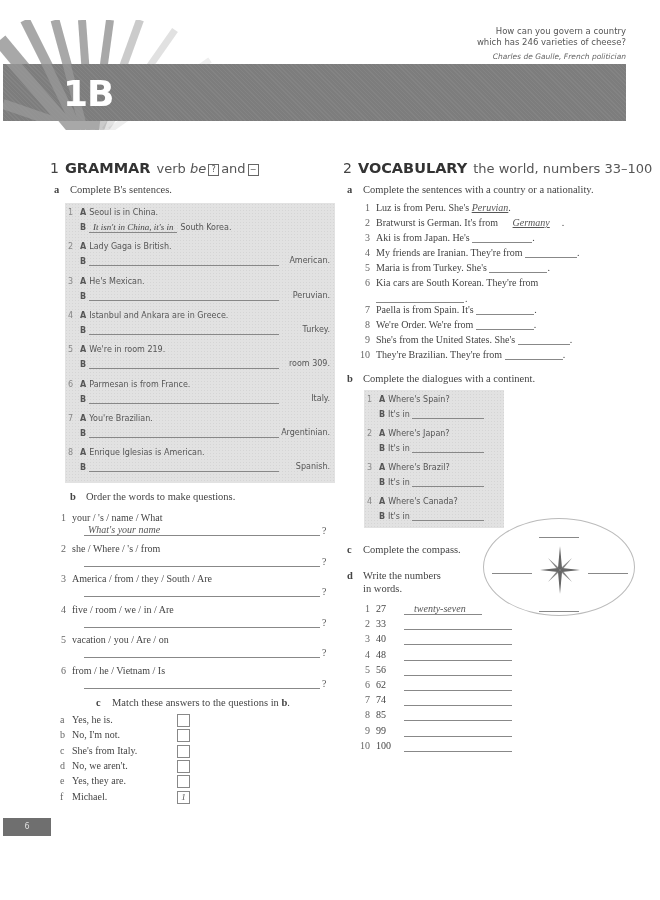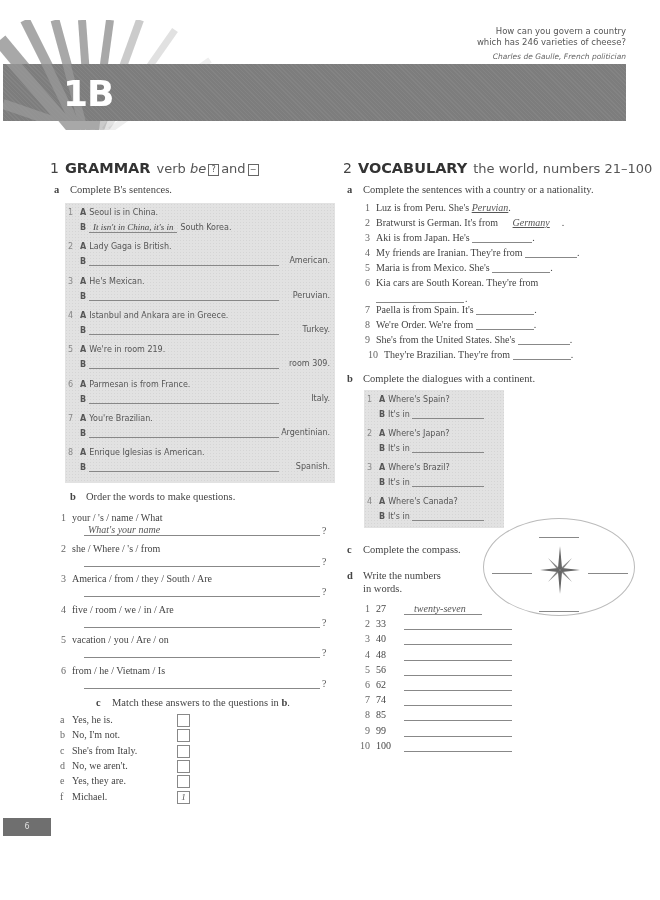--- a/index.html
+++ b/index.html
@@ -147,39 +147,39 @@
     <div class="chk" style="left:177px; top:744.6px;"></div>
     <div class="line-item" style="left:60px; top:759.9px;"><span style="display: inline-block; width: 12px; color: rgb(102, 102, 102);">d</span><span>No, we aren't.</span></div>
     <div class="chk" style="left:177px; top:759.9px;"></div>
     <div class="line-item" style="left:60px; top:775.2px;"><span style="display: inline-block; width: 12px; color: rgb(102, 102, 102);">e</span><span>Yes, they are.</span></div>
     <div class="chk" style="left:177px; top:775.2px;"></div>
     <div class="line-item" style="left:60px; top:790.5px;"><span style="display: inline-block; width: 12px; color: rgb(102, 102, 102);">f</span><span>Michael.</span></div>
     <div class="chk" style="left:177px; top:790.5px;">1</div>
   </div>
 
 <div class="sec-head" style="left:343px; top:160px;">
-  <span class="num">2</span><span class="bold">VOCABULARY</span><span class="sub">the world, numbers 21–100</span>
+  <span class="num">2</span><span class="bold">VOCABULARY</span><span class="sub">the world, numbers 33–100</span>
 </div>
 
 <div class="instr" style="left:347px; top:184px;">
   <span class="lt">a</span><span>Complete the sentences with a country or a nationality.</span>
 </div>
 <div id="vocab-a-list">
     <div class="line-item" style="left:356px; top:202px;"><span class="n">1</span><span>Luz is from Peru. She's</span><span> </span><span style="font-style: italic; text-decoration: underline; color: rgb(85, 85, 85);">Peruvian</span><span>.</span></div>
     <div class="line-item" style="left:356px; top:217px;"><span class="n">2</span><span>Bratwurst is German. It's from</span><span> </span><span style="font-style: italic; text-decoration: underline; color: rgb(85, 85, 85); padding: 0px 12px;">Germany</span><span>.</span></div>
     <div class="line-item" style="left:356px; top:232px;"><span class="n">3</span><span>Aki is from Japan. He's</span><span> </span><span class="blank" style="display: inline-block; border-bottom: 1px solid rgb(136, 136, 136); width: 60px; height: 10px; vertical-align: -2px;"></span><span>.</span></div>
     <div class="line-item" style="left:356px; top:247px;"><span class="n">4</span><span>My friends are Iranian. They're from</span><span> </span><span class="blank" style="display: inline-block; border-bottom: 1px solid rgb(136, 136, 136); width: 52px; height: 10px; vertical-align: -2px;"></span><span>.</span></div>
-    <div class="line-item" style="left:356px; top:262px;"><span class="n">5</span><span>Maria is from Mexico. She's</span><span> </span><span class="blank" style="display: inline-block; border-bottom: 1px solid rgb(136, 136, 136); width: 58px; height: 10px; vertical-align: -2px;"></span><span>.</span></div>
+    <div class="line-item" style="left:356px; top:262px;"><span class="n">5</span><span>Maria is from Turkey. She's</span><span> </span><span class="blank" style="display: inline-block; border-bottom: 1px solid rgb(136, 136, 136); width: 58px; height: 10px; vertical-align: -2px;"></span><span>.</span></div>
     <div class="line-item" style="left:356px; top:277px;"><span class="n">6</span><span>Kia cars are South Korean. They're from</span><span> </span></div>
     <div class="uline" style="left:376px; top:302px; width:88px;"></div>
     <span class="q-mark" style="left:465px; top:293px;">.</span>
     <div class="line-item" style="left:356px; top:304px;"><span class="n">7</span><span>Paella is from Spain. It's</span><span> </span><span class="blank" style="display: inline-block; border-bottom: 1px solid rgb(136, 136, 136); width: 58px; height: 10px; vertical-align: -2px;"></span><span>.</span></div>
     <div class="line-item" style="left:356px; top:319px;"><span class="n">8</span><span>We're Order. We're from</span><span> </span><span class="blank" style="display: inline-block; border-bottom: 1px solid rgb(136, 136, 136); width: 58px; height: 10px; vertical-align: -2px;"></span><span>.</span></div>
     <div class="line-item" style="left:356px; top:334px;"><span class="n">9</span><span>She's from the United States. She's</span><span> </span><span class="blank" style="display: inline-block; border-bottom: 1px solid rgb(136, 136, 136); width: 52px; height: 10px; vertical-align: -2px;"></span><span>.</span></div>
-    <div class="line-item" style="left:356px; top:349px;margin-left:8px;"><span class="n">10</span><span>They're Brazilian. They're from</span><span> </span><span class="blank" style="display: inline-block; border-bottom: 1px solid rgb(136, 136, 136); width: 58px; height: 10px; vertical-align: -2px;"></span><span>.</span></div>
+    <div class="line-item" style="left:356px; top:349px;"><span class="n">10</span><span>They're Brazilian. They're from</span><span> </span><span class="blank" style="display: inline-block; border-bottom: 1px solid rgb(136, 136, 136); width: 58px; height: 10px; vertical-align: -2px;"></span><span>.</span></div>
   </div>
 
 <div class="instr" style="left:347px; top:373px;">
   <span class="lt">b</span><span>Complete the dialogues with a continent.</span>
 </div>
 <div class="greybox" style="left:364px; top:390px; width:140px; height:138px;"></div>
 <div id="vocab-b-list">
     <div class="dlg" style="left:367px; top:395px;"><span class="n">1</span><span class="ab">A</span><span>Where's Spain?</span></div>
     <div class="dlg" style="left:367px; top:409px;"><span class="n"></span><span class="ab">B</span><span>It's in</span><span class="blank" style="width:72px; margin-left:2px;"></span></div>
     <div class="dlg" style="left:367px; top:429px;"><span class="n">2</span><span class="ab">A</span><span>Where's Japan?</span></div>

